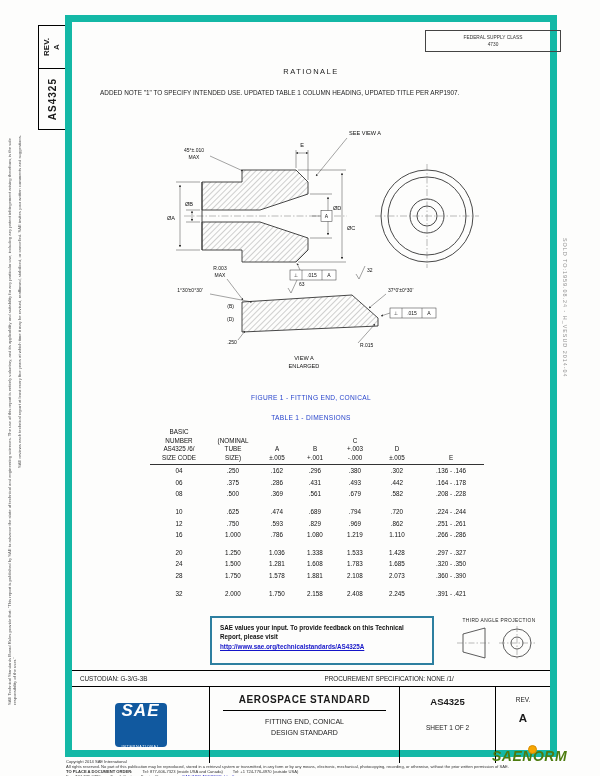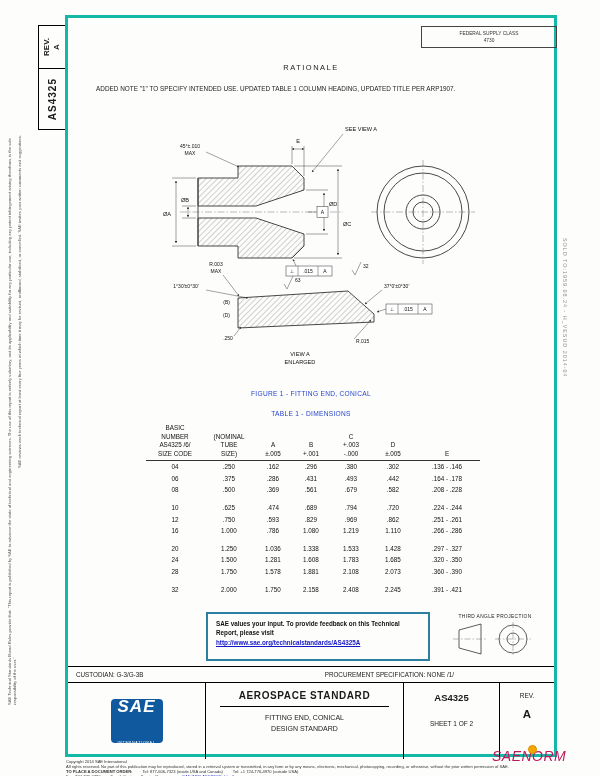--- a/index.html
+++ b/index.html
@@ -15,21 +15,21 @@
     font-size:4.2px; color:#555; }
   .ld1 { left:7px; } .ld2 { left:17px; }
 
   .rev-box { position:absolute; left:38px; top:25px; width:28px; height:44px; border:1px solid #000;
     display:flex; align-items:center; justify-content:center; }
   .rev-box .vtext { font-size:8px; font-weight:bold; text-align:center; line-height:1.3; }
   .docnum-box { position:absolute; left:38px; top:68px; width:28px; height:62px; border:1px solid #000;
     display:flex; align-items:center; justify-content:center; }
   .docnum-box .vtext { font-size:10px; font-weight:bold; letter-spacing:1px; }
 
-  .main-frame { position:absolute; left:65px; top:15px; width:492px; height:742px; border:3px solid #14b8a6; }
+  .main-frame { position:absolute; left:65px; top:15px; width:492px; height:742px; border:7px solid #14b8a6; }
 
   .fsc-box { position:absolute; left:353px; top:8px; width:136px; height:22px; border:1px solid #444;
     text-align:center; font-size:4.8px; color:#333; padding-top:3px; line-height:1.5; }
 
   .rationale-title { position:absolute; left:0; top:45px; width:100%; text-align:center;
     font-size:7.5px; letter-spacing:1.5px; color:#222; }
   .rationale-text { position:absolute; left:28px; top:66px; width:438px; font-size:6.4px;
     line-height:1.6; color:#222; }
 
   .drawing { position:absolute; left:70px; top:98px; width:400px; height:272px; }
@@ -92,21 +92,21 @@
 
   .fine-print { position:absolute; left:66px; top:759px; width:492px; font-size:4.1px; color:#333; line-height:1.25; }
   .fp-row { display:flex; gap:10px; }
   .fp-bold { font-weight:bold; }
   .fp-link { color:#1414c8; }
 
   .right-watermark { position:absolute; left:562px; top:238px; height:430px; width:11px;
     font-size:5.4px; color:#8f8f8f; letter-spacing:1px; overflow:hidden; }
 
   .saenorm { position:absolute; left:492px; top:747px; width:100px; height:26px; }
-  .saenorm-text { font-size:14px; font-weight:normal; font-style:italic; color:#be185d; letter-spacing:.5px; }
+  .saenorm-text { font-size:14px; font-weight:bold; font-style:italic; color:#4d7c0f; letter-spacing:.5px; }
   .saenorm-dot { position:absolute; left:36px; top:-2px; width:9px; height:9px; border-radius:50%;
     background:#f7a600; border:1px solid #d88c00; }
 </style>
 </head>
 <body>
 
 <div class="page">
 
   <div class="left-disclaimer ld1">
     <div class="vtext">SAE Technical Standards Board Rules provide that: "This report is published by SAE to advance the state of technical and engineering sciences. The use of this report is entirely voluntary, and its applicability and suitability for any particular use, including any patent infringement arising therefrom, is the sole responsibility of the user."</div>

